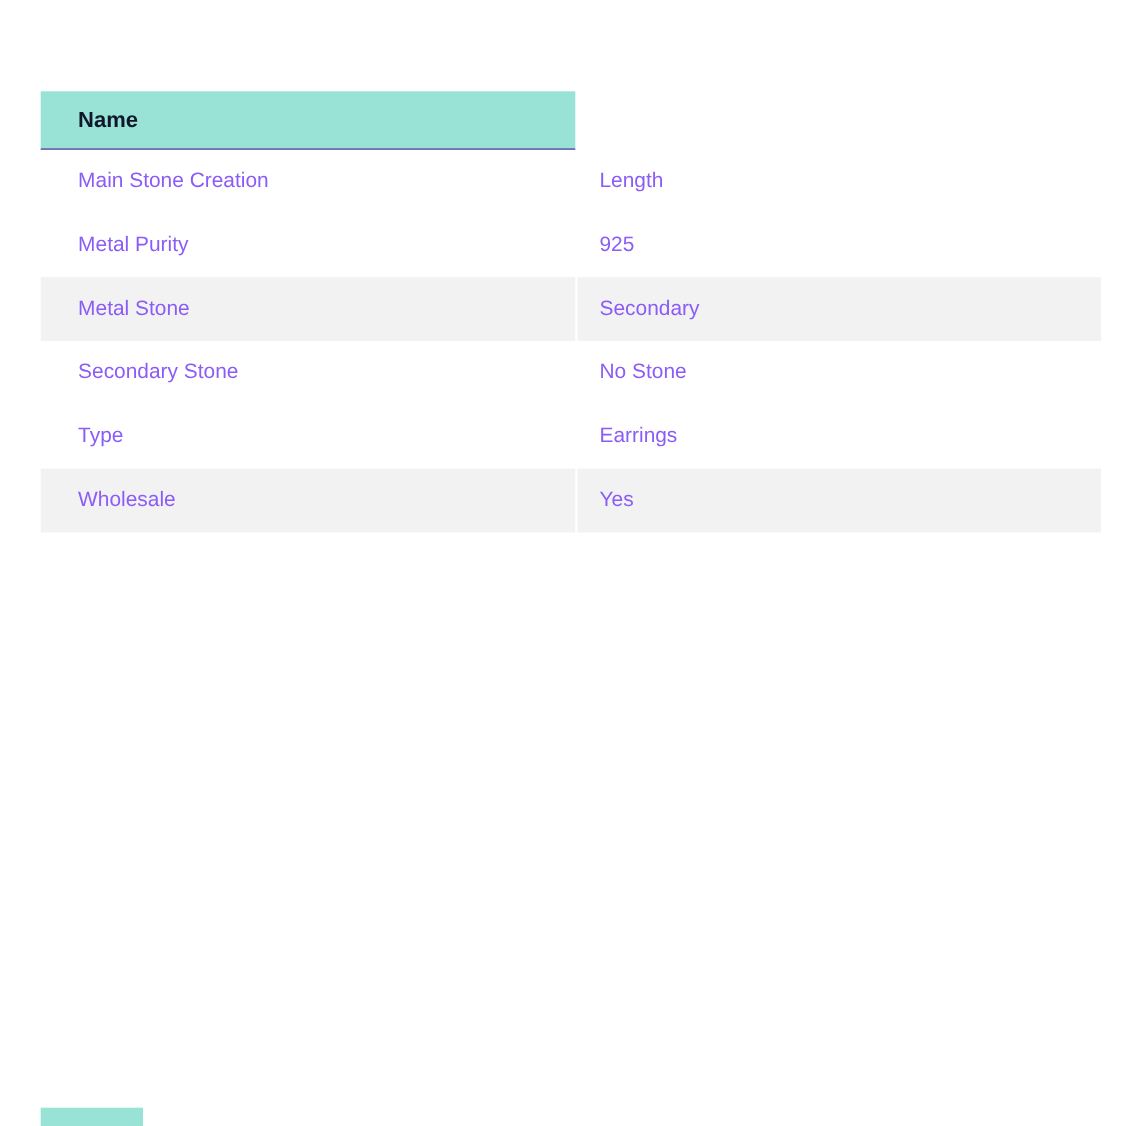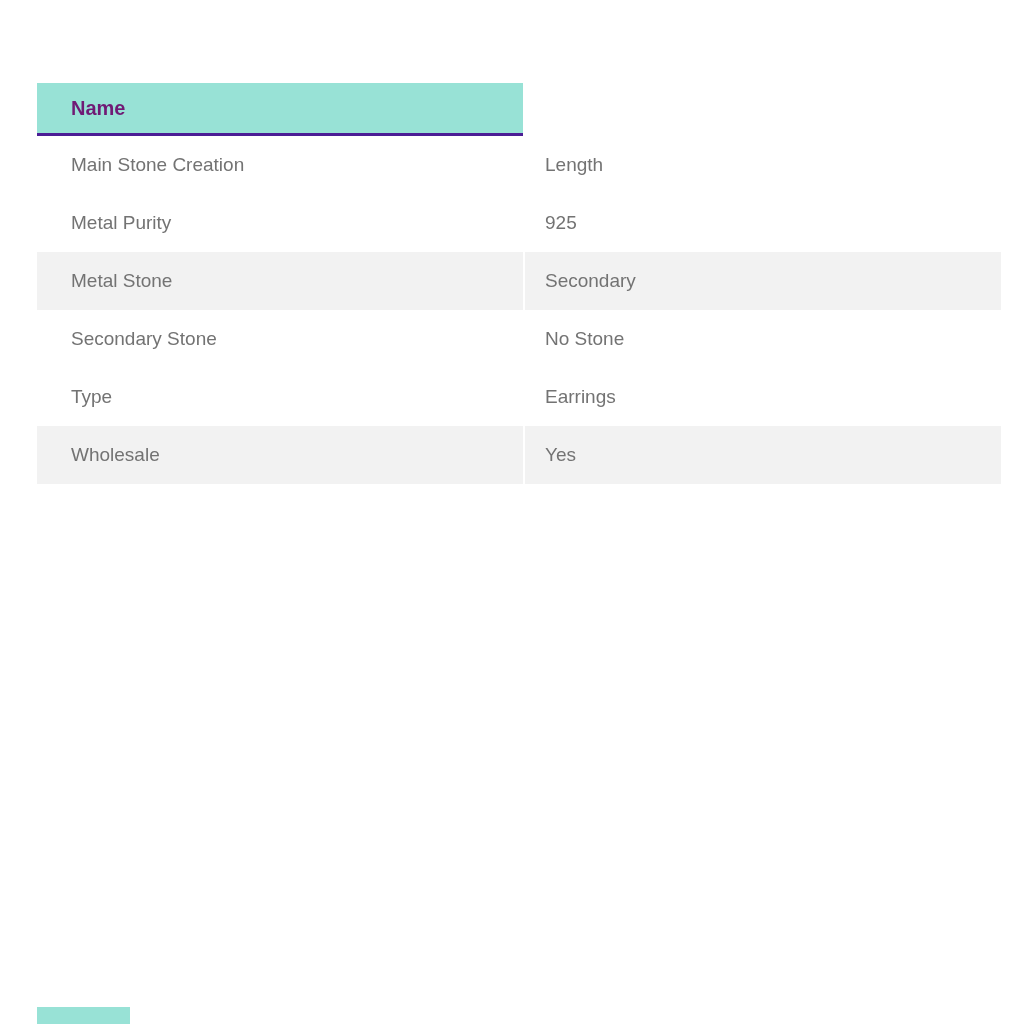--- a/index.html
+++ b/index.html
@@ -35,28 +35,28 @@
     box-sizing: border-box;
     overflow: hidden;
     white-space: nowrap;
   }
   .cell.name  { padding-left: 34px; }
   .cell.value { padding-left: 20px; }
   .row.header .cell {
     background: var(--accent, #98e2d6);
     font-size: 20px;
     font-weight: 700;
-    color: #701a75;
-    border-bottom: 3px solid #4c1d95;
+    color: #0f172a;
+    border-bottom: 1px solid #4c1d95;
   }
   .row.body .cell {
     background: transparent;
     font-size: 19px;
     font-weight: 400;
-    color: #737373;
+    color: #8b5cf6;
     text-align: right;
   }
   .row.body.stripe .cell {
     background: var(--stripe, #f2f2f2);
   }
   .gap {
     background: transparent;
   }
   .cutoff-bar {
     position: absolute;

